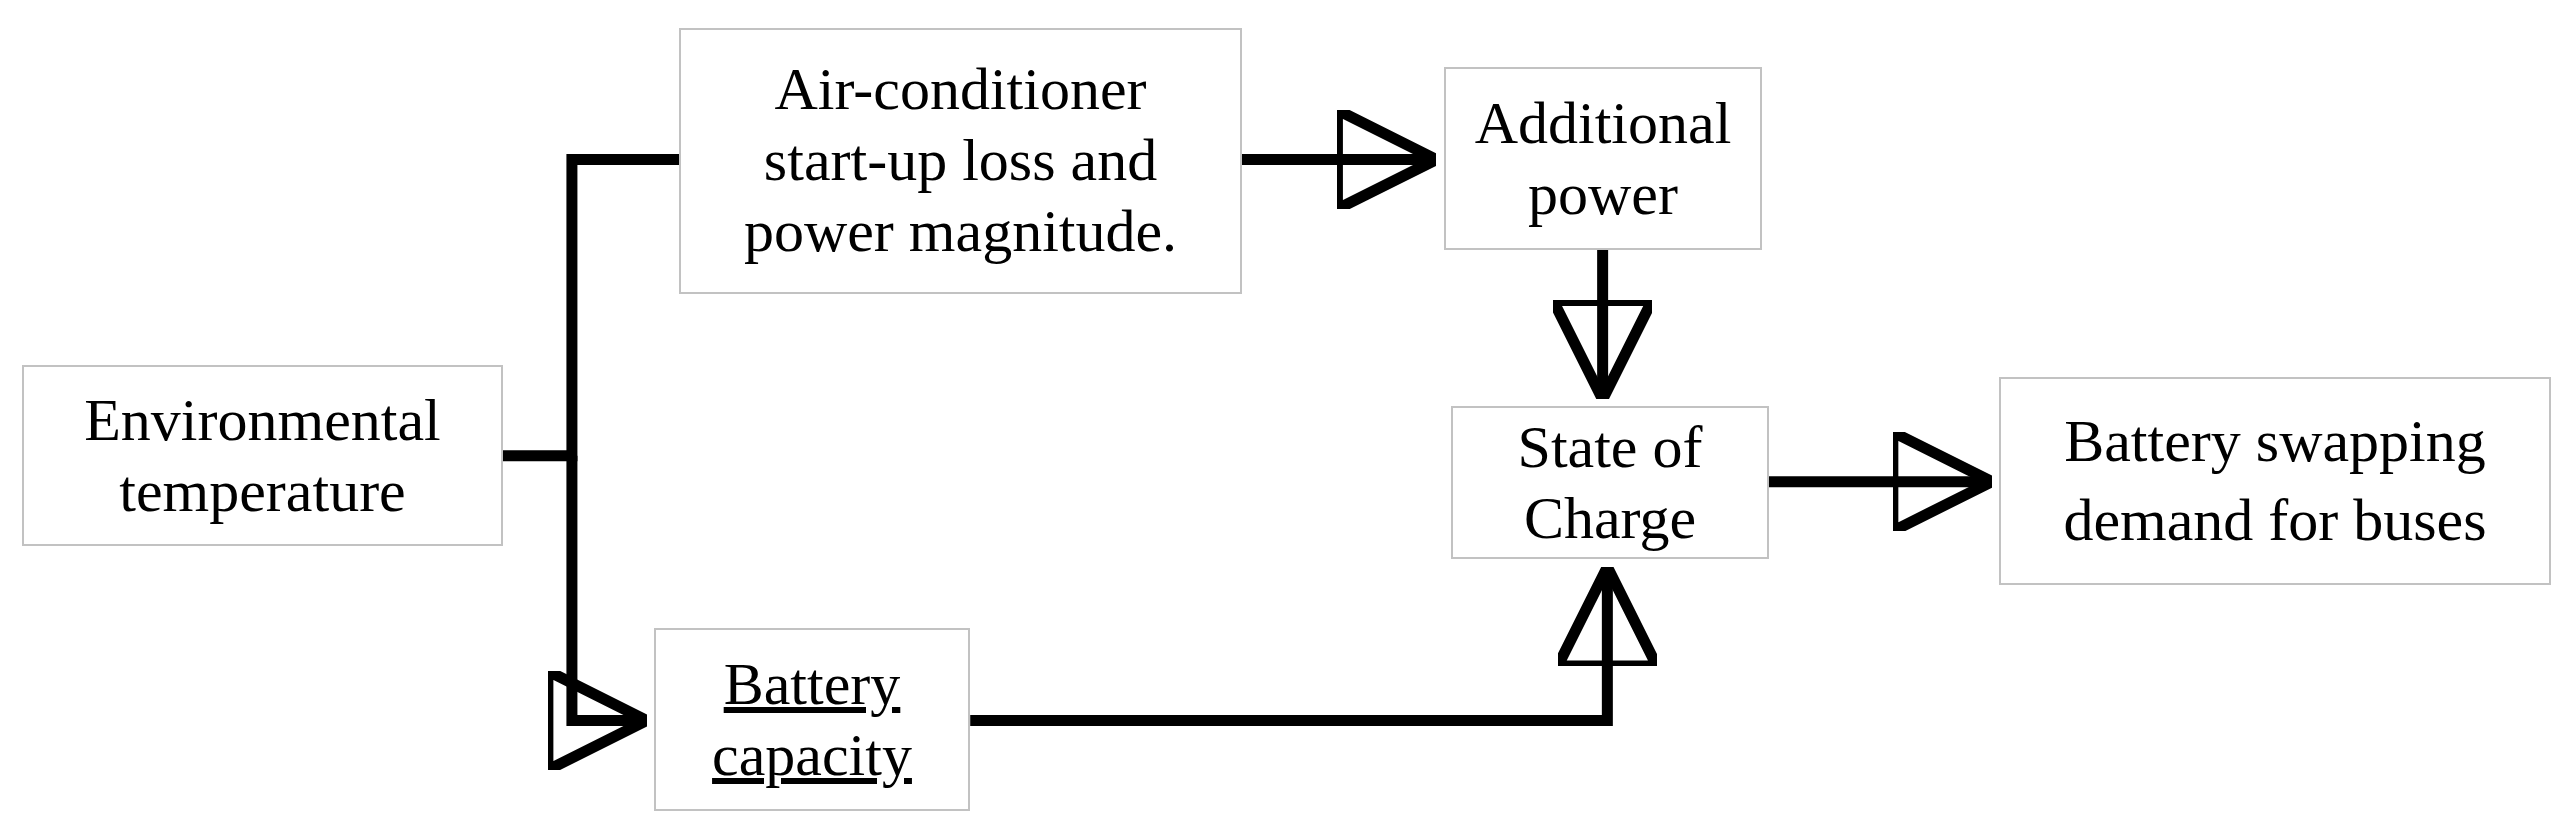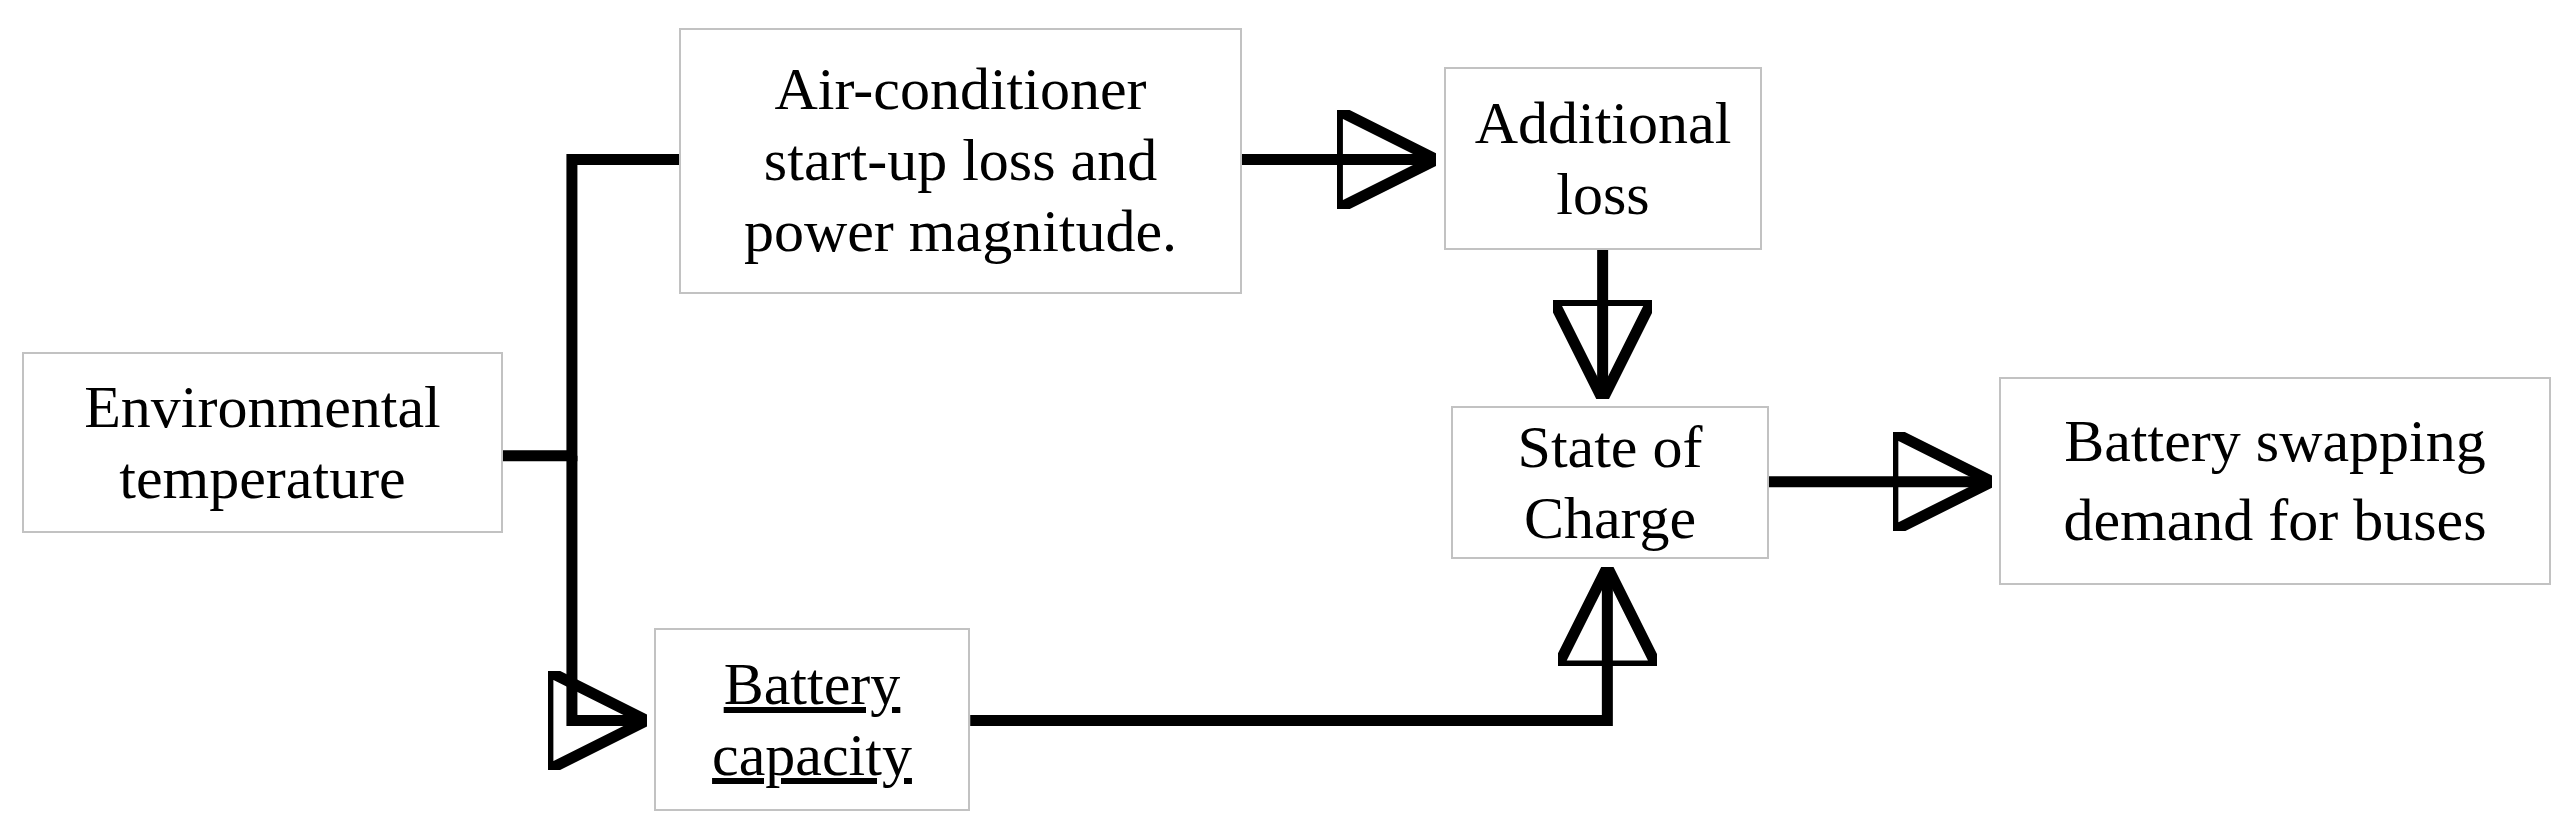--- a/index.html
+++ b/index.html
@@ -47,34 +47,34 @@
 
     <path d="M1537,203 L1820,203" stroke-width="14" stroke-linecap="butt" marker-end="url(#ah)"></path>
 
     <path d="M2040,318 L2040,500" stroke-width="14" stroke-linecap="butt" marker-end="url(#ah)"></path>
 
     <path d="M1235,917 L2046,917 L2046,730" stroke-width="14" stroke-linecap="butt" stroke-linejoin="miter" marker-end="url(#ah)"></path>
 
     <path d="M2243,613 L2527,613" stroke-width="14" stroke-linecap="butt" marker-end="url(#ah)"></path>
   </svg>
 
-  <div class="node" style="left:22px;top:352px;width:481px;height:181px;align-items:center;">
+  <div class="node" style="left:22px;top:365px;width:481px;height:181px;align-items:center;">
     <span class="ln">Environmental</span>
     <span class="ln">temperature</span>
   </div>
 
   <div class="node" style="left:679px;top:27.5px;width:563px;height:266px;">
     <span class="ln">Air-conditioner</span>
     <span class="ln">start-up loss and</span>
     <span class="ln">power magnitude.</span>
   </div>
 
   <div class="node" style="left:1444px;top:67px;width:318px;height:183px;">
     <span class="ln">Additional</span>
-    <span class="ln">loss</span>
+    <span class="ln">power</span>
   </div>
 
   <div class="node" style="left:1444px;top:406px;width:318px;height:153px;margin-left:7px;">
     <span class="ln">State of</span>
     <span class="ln">Charge</span>
   </div>
 
   <div class="node" style="left:1999px;top:377px;width:552px;height:208px;gap:8px;">
     <span class="ln">Battery swapping</span>
     <span class="ln">demand for buses</span>

